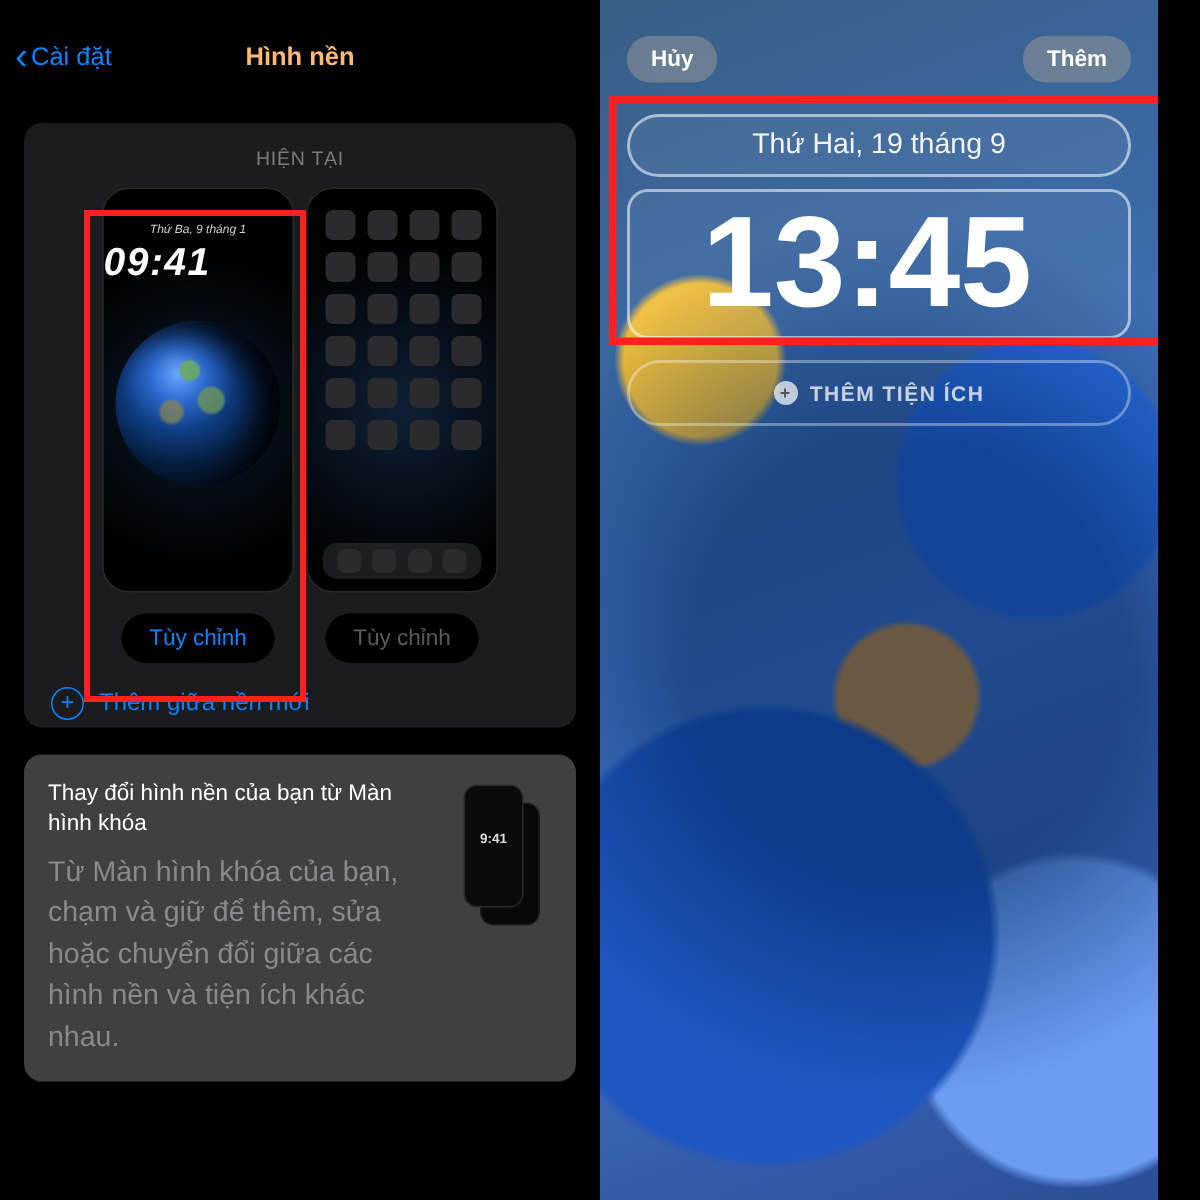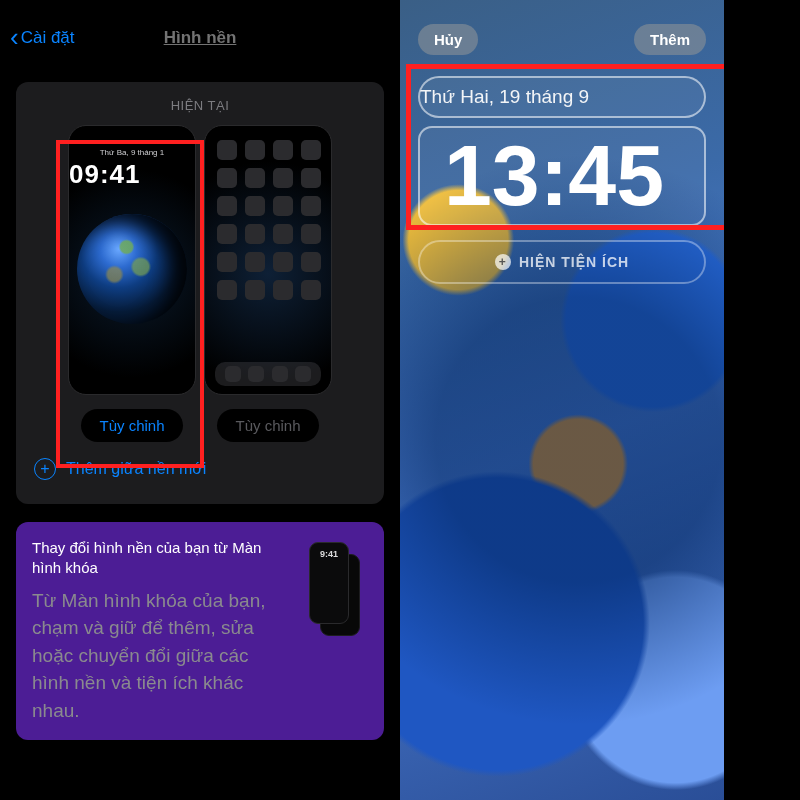--- a/index.html
+++ b/index.html
@@ -27,33 +27,32 @@
     }
     .back-link {
       display: flex;
       align-items: center;
       color: #0a84ff;
       font-size: 17px;
       gap: 2px;
     }
     .back-chevron { font-size: 26px; line-height: 1; margin-top:-2px; font-weight:300; }
     .nav-title {
-      color: #737373;
+      color: #fdba74;
       font-size: 17px;
       font-weight: 600;
       position: absolute;
       left: 50%;
       transform: translateX(-50%);
-      text-decoration: underline;
     }
     .card {
       margin: 22px 16px 0 16px;
       background: #1c1c1e;
       border-radius: 12px;
-      padding: 16px 14px 20px 14px;
+      padding: 16px 14px 1px 14px;
     }
     .section-label {
       color: #7c7c80;
       font-size: 13px;
       letter-spacing: 0.5px;
       text-align: center;
       margin-bottom: 12px;
     }
     .previews-row {
       display: flex;
@@ -66,20 +65,21 @@
       align-items: center;
     }
     .phone-preview {
       width: 128px;
       height: 270px;
       border-radius: 18px;
       background: radial-gradient(circle at 50% 55%, #0a1a2c 0%, #000 65%);
       position: relative;
       overflow: hidden;
       border: 1px solid #2a2a2c;
+      font-style: italic;
     }
     .phone-preview.home {
       background: radial-gradient(circle at 50% 55%, #0e2036 0%, #000 70%);
     }
     .preview-date { color:#cfcfd2; font-size:8px; font-weight:500; text-align:center; margin-top:22px; }
     .preview-time { color:#fff; font-size:26px; font-weight:600; text-align:left; margin-top:2px; letter-spacing:1px;}
     .earth {
       width: 110px; height:110px; border-radius:50%;
       position:absolute; top:88px; left:50%; transform:translateX(-50%);
       background: radial-gradient(circle at 38% 32%, #6aa8ff 0%, #2d6bd0 18%, #0e3d82 38%, #061b38 62%, #000 100%);
@@ -120,41 +120,41 @@
       padding: 16px 4px 4px 4px;
       color:#0a84ff; font-size:16px;
     }
     .plus-circle {
       width:22px; height:22px; border-radius:50%; border:1.5px solid #0a84ff;
       display:flex; align-items:center; justify-content:center;
       color:#0a84ff; font-size:16px; line-height:1;
     }
     .info-card {
       margin: 18px 16px 0 16px;
-      background:#4c1d95;
+      background:#404040;
       border-radius:12px;
       padding:16px;
       display:flex; gap:14px;
     }
     .info-text { flex:1; }
     .info-title { color:#fff; font-size:15px; line-height:1.35; margin-bottom:8px; }
     .info-body  { color:#8a8a8e; font-size:19px; line-height:1.45; }
     .mini-pair {
       width:78px; display:flex; align-items:flex-start; justify-content:center; gap:-4px;
       margin-top:4px; position:relative;
     }
     .mini-phone {
       width:40px; height:82px; border-radius:9px; background:#0b0b0c; border:1px solid #2a2a2c;
       position:relative;
     }
     .mini-phone.back { position:absolute; left:30px; top:12px; filter:brightness(0.7); }
-    .mini-time { color:#ddd; font-size:9px; text-align:center; margin-top:6px; font-weight:600;}
+    .mini-time { color:#ddd; font-size:9px; text-align:center; margin-top:30px; font-weight:600;}
     
     .right-panel {
-      width:324px; height:800px; position:relative; overflow:hidden;
+      width:372px; height:800px; position:relative; overflow:hidden;
       background: radial-gradient(circle at 78% 40%, #2a6de0 0 16%, transparent 17%),
                   radial-gradient(circle at 30% 78%, #1f57c2 0 22%, transparent 23%),
                   radial-gradient(circle at 85% 85%, #6d9df2 0 14%, transparent 15%),
                   radial-gradient(circle at 18% 30%, #f0be3a 0 8%, transparent 9%),
                   radial-gradient(circle at 55% 58%, #ea9a2a 0 9%, transparent 10%),
                   linear-gradient(160deg, #3a5f86 0%, #3b6aa8 30%, #4a7bcf 55%, #2a4e97 100%);
     }
     .right-panel::before{
       content:""; position:absolute; inset:0;
       background: radial-gradient(circle at 55% 55%, rgba(0,35,90,0.55) 0 30%, transparent 60%);
@@ -169,21 +169,21 @@
       padding: 7px 16px; border-radius: 18px;
     }
     .center-stack {
       position:absolute; top:76px; left:18px; right:18px;
       display:flex; flex-direction:column; gap:8px; align-items:stretch;
     }
     .date-capsule {
       border: 2px solid rgba(255,255,255,0.55);
       border-radius: 22px;
       color:#f3f5f7; font-size:19px; font-weight:500;
-      text-align:left; padding:8px 0;
+      text-align:center; padding:8px 0;
       background: rgba(255,255,255,0.06);
     }
     .time-capsule {
       border: 2px solid rgba(255,255,255,0.55);
       border-radius: 14px;
       background: rgba(255,255,255,0.05);
       text-align:center;
     }
     .time-text {
       color:#fff; font-size:86px; font-weight:600; letter-spacing:0px; line-height:1; padding:4px 16px 6px 0;
@@ -300,18 +300,18 @@
     <div class="pill">Thêm</div>
   </div>
 
   <div class="center-stack">
     <div class="date-capsule">Thứ Hai, 19 tháng 9</div>
     <div class="time-capsule">
       <div class="time-text">13:45</div>
     </div>
     <div class="widgets-capsule">
       <span class="tiny-plus">+</span>
-      <span>HIỆN TIỆN ÍCH</span>
+      <span>THÊM TIỆN ÍCH</span>
     </div>
   </div>
 
   <div class="highlight-box-2"></div>
 </div>
 
 </body></html>

